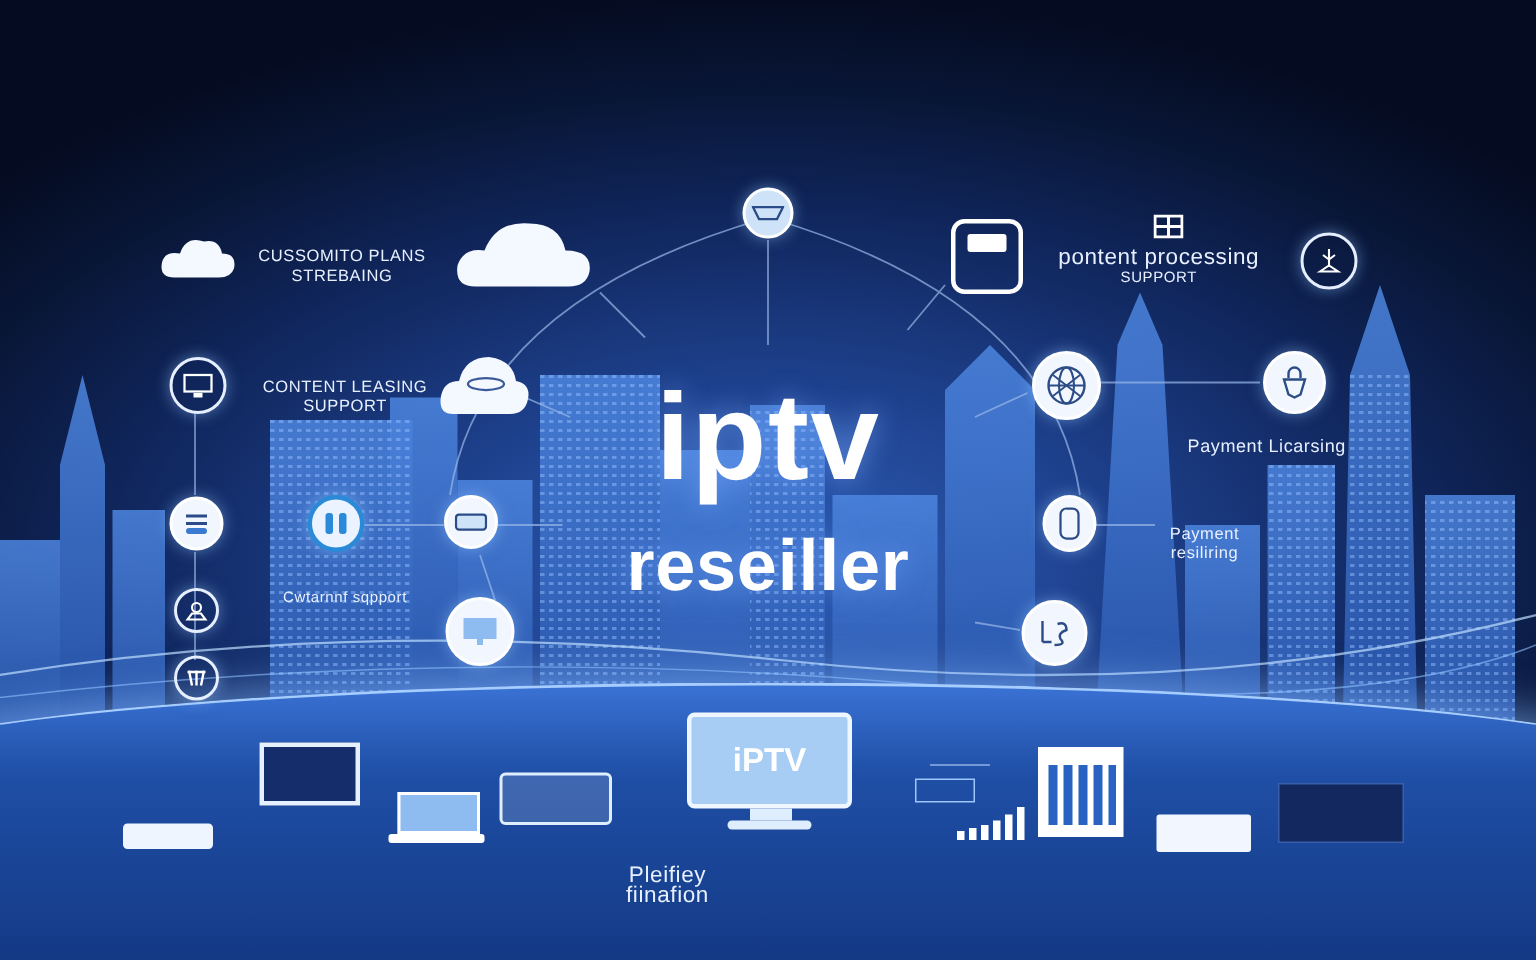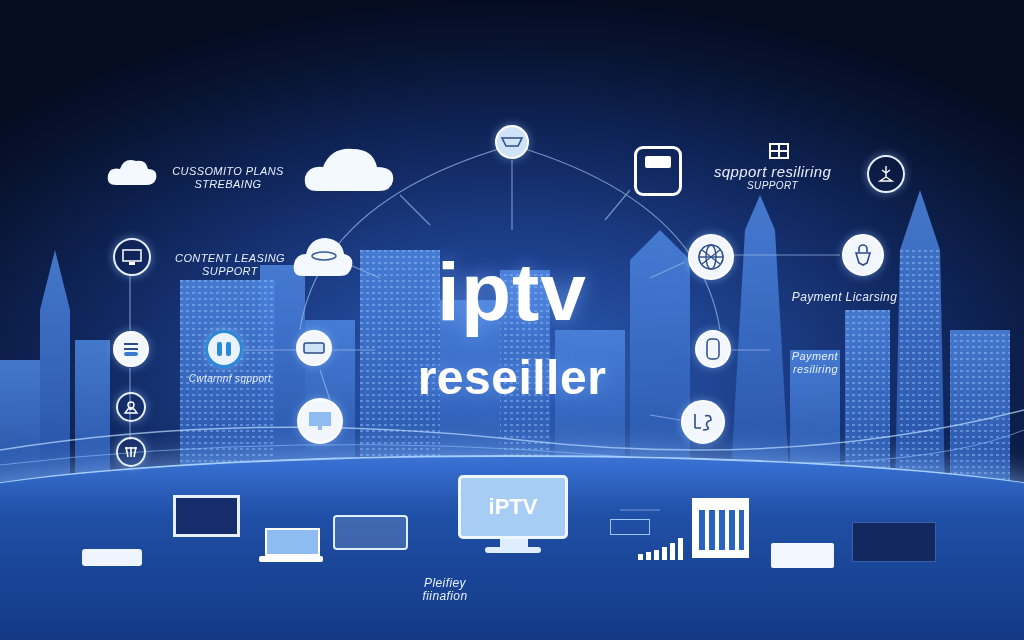--- a/index.html
+++ b/index.html
@@ -10,21 +10,21 @@
   .abs { position:absolute; }
   .skyline { position:absolute; left:0; right:0; bottom:150px; height:300px; }
   .ground { position:absolute; left:-100px; right:-100px; top:455px; height:400px;
     border-radius:50% 50% 0 0 / 60px 60px 0 0;
     background: linear-gradient(180deg,#3a72d4 0%, #1f4fa6 15%, #143a86 45%, #0c2660 100%);
     box-shadow: 0 -4px 30px rgba(140,190,255,.6); border-top:2px solid #a6cdff; }
   .title { position:absolute; left:0; width:1024px; text-align:center; color:#fff; font-weight:bold;
     text-shadow:0 0 18px rgba(120,170,255,.6); }
   .t1 { top:245px; font-size:82px; letter-spacing:1px; }
   .t2 { top:350px; font-size:48px; letter-spacing:.5px; }
-  .label { position:absolute; color:#e8f0ff; font-size:11px; text-align:center; line-height:13px; letter-spacing:.4px;font-style:italic; }
+  .label { position:absolute; color:#e8f0ff; font-size:11px; text-align:center; line-height:13px; letter-spacing:.4px; }
   .circle { position:absolute; border-radius:50%; background:#f2f7ff; border:2px solid #fff;
     display:flex; align-items:center; justify-content:center; box-shadow:0 0 10px rgba(150,200,255,.5); }
   .circle.outline { background:transparent; border:2px solid #e6efff; }
   .cloud { position:absolute; }
   svg { display:block; }
 </style>
 </head>
 <body>
 
 <div id="scene">
@@ -196,31 +196,31 @@
   </div>
 
   <div class="label" style="left:158px;top:165px;width:140px">
     <div>CUSSOMITO PLANS</div>
       <div>STREBAING</div>
   </div>
   <div class="label" style="left:160px;top:252px;width:140px">
     <div>CONTENT LEASING</div>
       <div>SUPPORT</div>
   </div>
-  <div class="label" style="left:175px;top:372px;width:110px;font-size:10px">Cwtarnnf sqpport</div>
+  <div class="label" style="left:175px;top:392px;width:110px;font-size:10px">Cwtarnnf sqpport</div>
   <div class="label" style="left:700px;top:164px;width:145px;font-size:15px;line-height:16px">
-    <div>sqpport resiliring</div>
+    <div>pontent processing</div>
       <div style="font-size:10px;line-height:12px">SUPPORT</div>
   </div>
   <div class="label" style="left:782px;top:291px;width:125px;font-size:12px">Payment Licarsing</div>
-  <div class="label" style="left:768px;top:350px;width:70px;font-size:11px;text-align:right">
+  <div class="label" style="left:768px;top:350px;width:70px;font-size:11px;text-align:center">
     <div>Payment</div>
       <div>resiliring</div>
   </div>
-  <div class="label" style="left:400px;top:577px;width:90px;font-size:12px">Pleifiey fiinafion</div>
+  <div class="label" style="left:400px;top:577px;width:90px;font-size:15px">Pleifiey fiinafion</div>
 
   <div class="abs" style="left:458px;top:475px;width:110px;height:64px;background:#a8cdf5;border:3px solid #eef6ff;border-radius:5px;display:flex;align-items:center;justify-content:center">
     <span style="color:#fff;font-weight:bold;font-size:22px">iPTV</span>
   </div>
   <div class="abs" style="left:500px;top:539px;width:28px;height:8px;background:#dfeeff"></div>
   <div class="abs" style="left:485px;top:547px;width:56px;height:6px;background:#dfeeff;border-radius:3px"></div>
 
   <div class="abs" style="left:173px;top:495px;width:67px;height:42px;background:#152d6a;border:3px solid #e6f1ff"></div>
   <div class="abs" style="left:265px;top:528px;width:55px;height:28px;background:#8fbcf0;border:2px solid #fff"></div>
   <div class="abs" style="left:259px;top:556px;width:64px;height:6px;background:#fff;border-radius:2px"></div>

